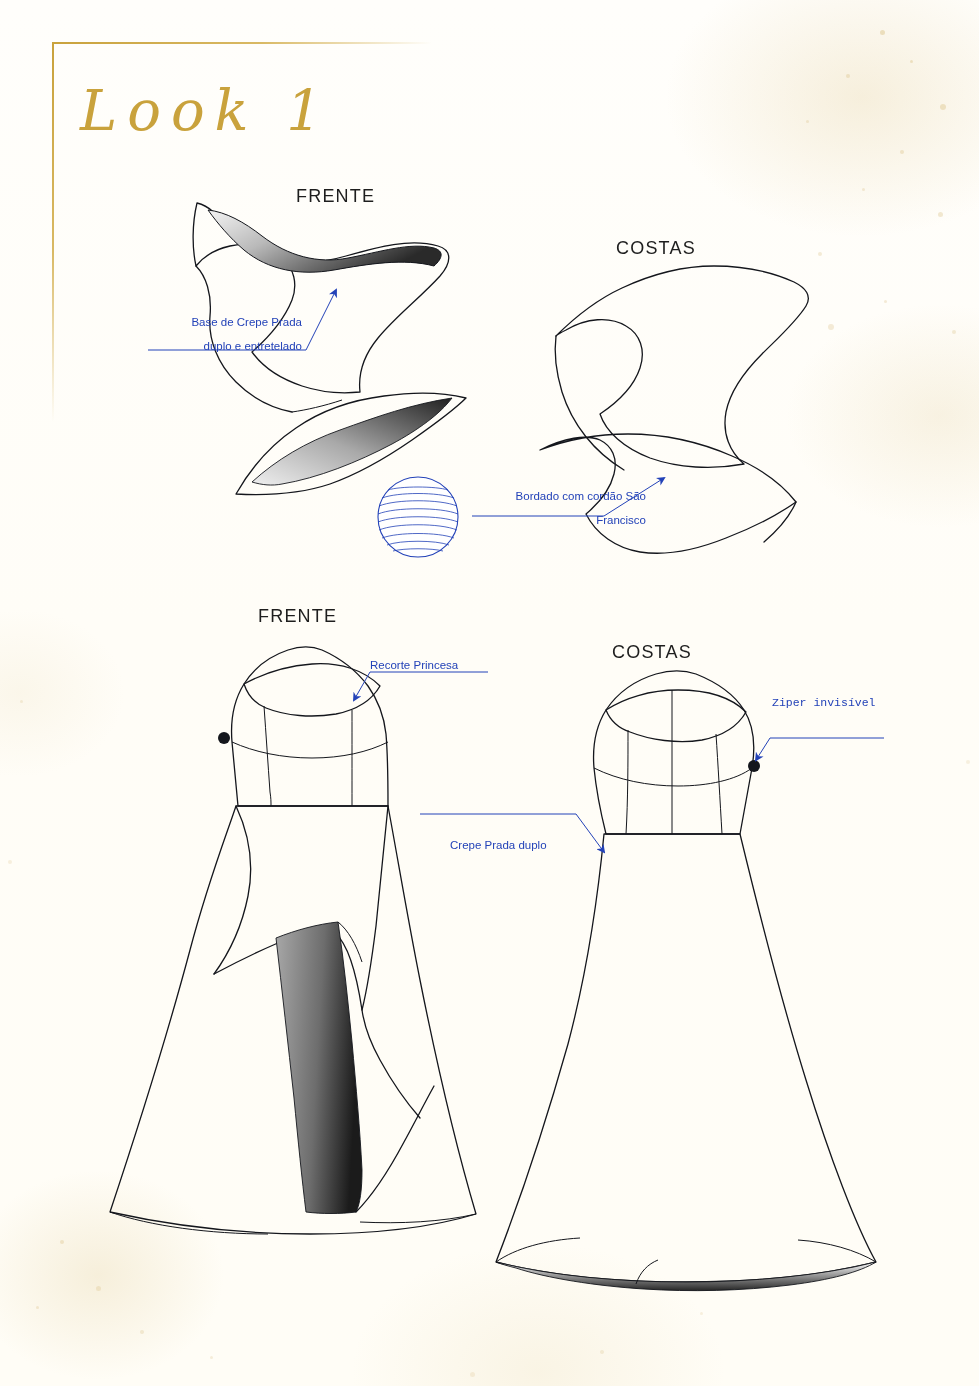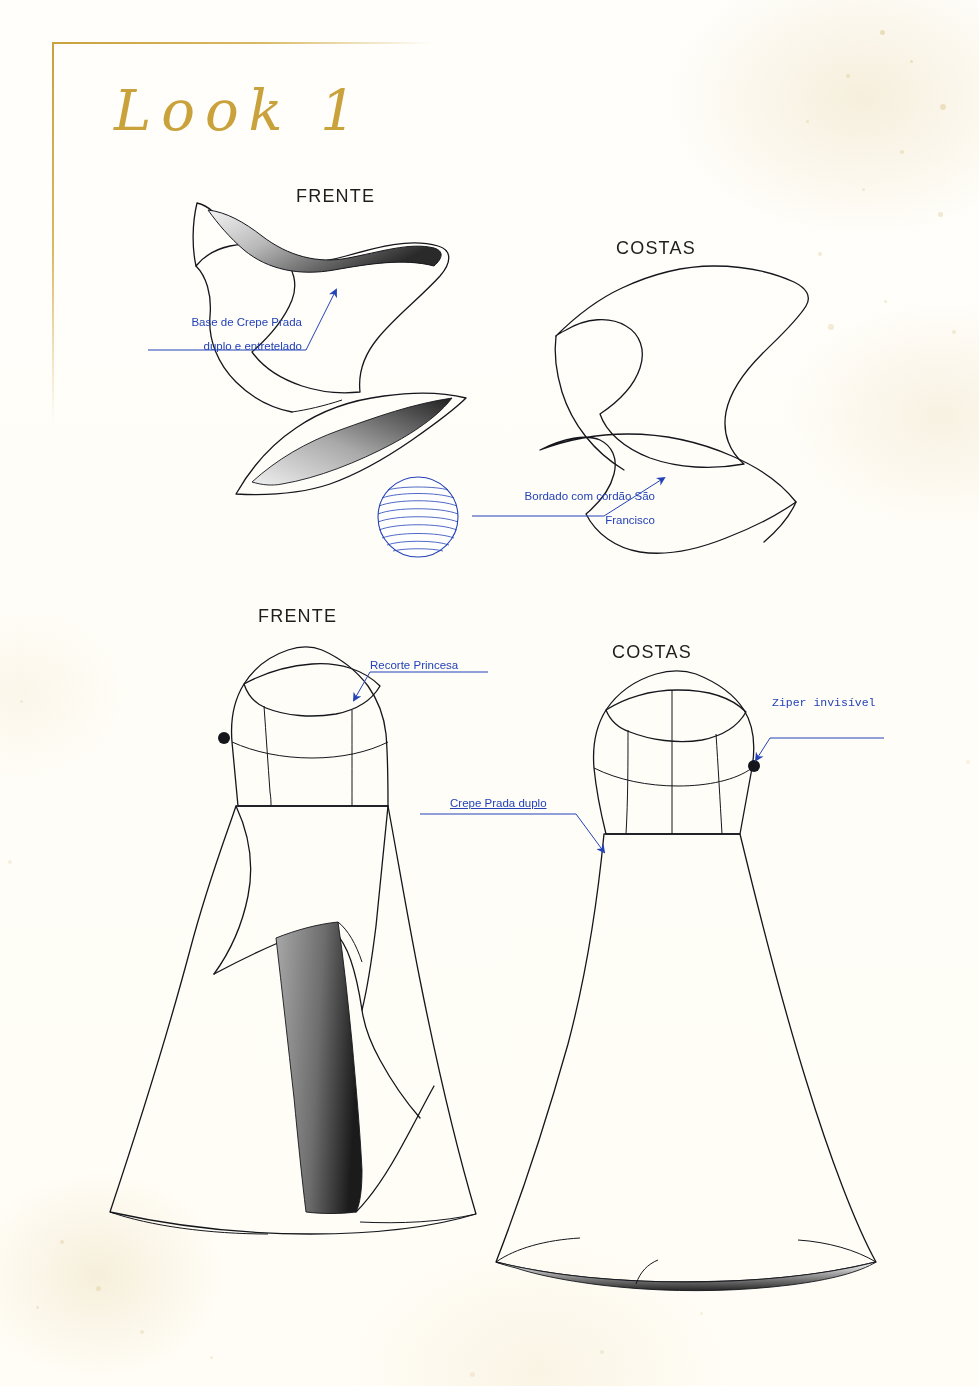--- a/index.html
+++ b/index.html
@@ -55,21 +55,20 @@
     background: linear-gradient(90deg, #c9a23c 0%, #d9b964 55%, rgba(217,185,100,0) 100%);
   }
 
   
   .title-wrap {
     position: absolute;
     left: 80px;
     top: 78px;
     width: 360px;
     height: 90px;
-    margin-left: 34px;
   }
   .title-text {
     position: absolute;
     left: 0;
     top: 0;
     font-family: "DejaVu Serif", serif;
     font-style: italic;
     font-size: 56px;
     letter-spacing: 10px;
     color: #c9a23c;
@@ -284,24 +283,24 @@
       <path class="blue-line" d="M420,814 L576,814"></path>
       <path class="blue-line" marker-end="url(#arrowBlue)" d="M576,814 L604,852"></path>
     </g>
   </svg>
 
   <div class="anno two-line" style="left:152px;top:310px;">
     <span>Base de Crepe Prada</span><br>
     <span>duplo e entretelado</span>
   </div>
 
-  <div class="anno two-line" style="left:476px;top:484px;width:170px;margin-left:9px;">
+  <div class="anno two-line" style="left:476px;top:484px;width:170px;">
     <span>Bordado com cordão São</span><br>
     <span>Francisco</span>
   </div>
 
   <div class="anno" style="left:370px;top:655px;text-align:center;">Recorte Princesa</div>
 
   <div class="anno" style="left:772px;top:692px;font-family:Liberation Mono, monospace;">Ziper invisível</div>
 
-  <div class="anno" style="left:450px;top:793px;text-decoration:underline;">Crepe Prada duplo</div>
+  <div class="anno" style="left:450px;top:835px;">Crepe Prada duplo</div>
 
 </div>
 
 </body></html>

